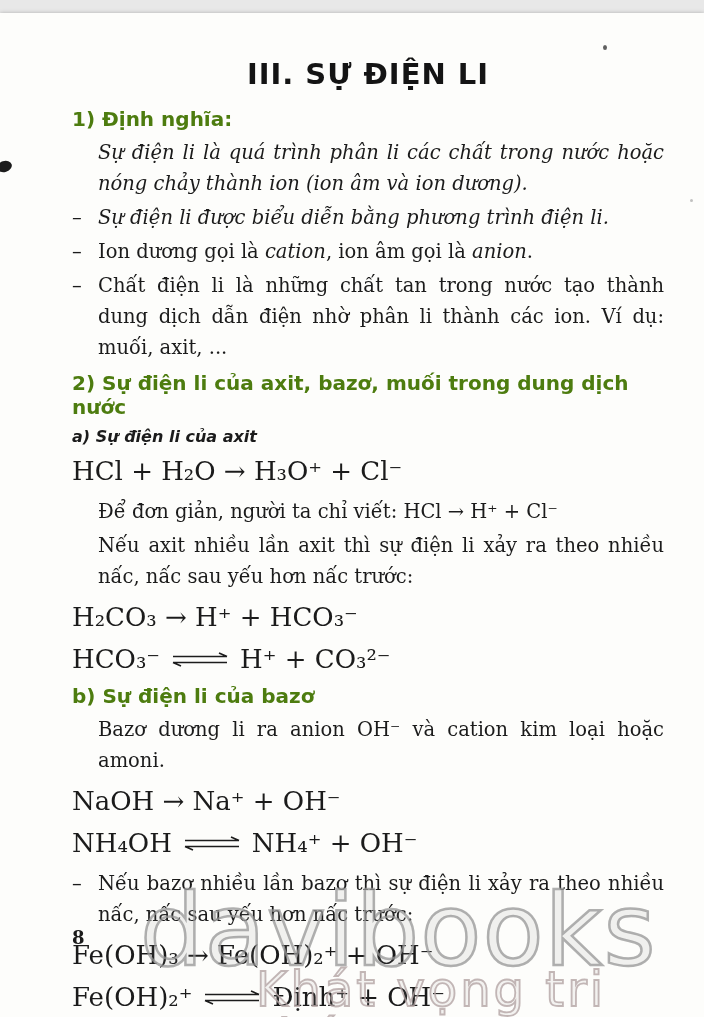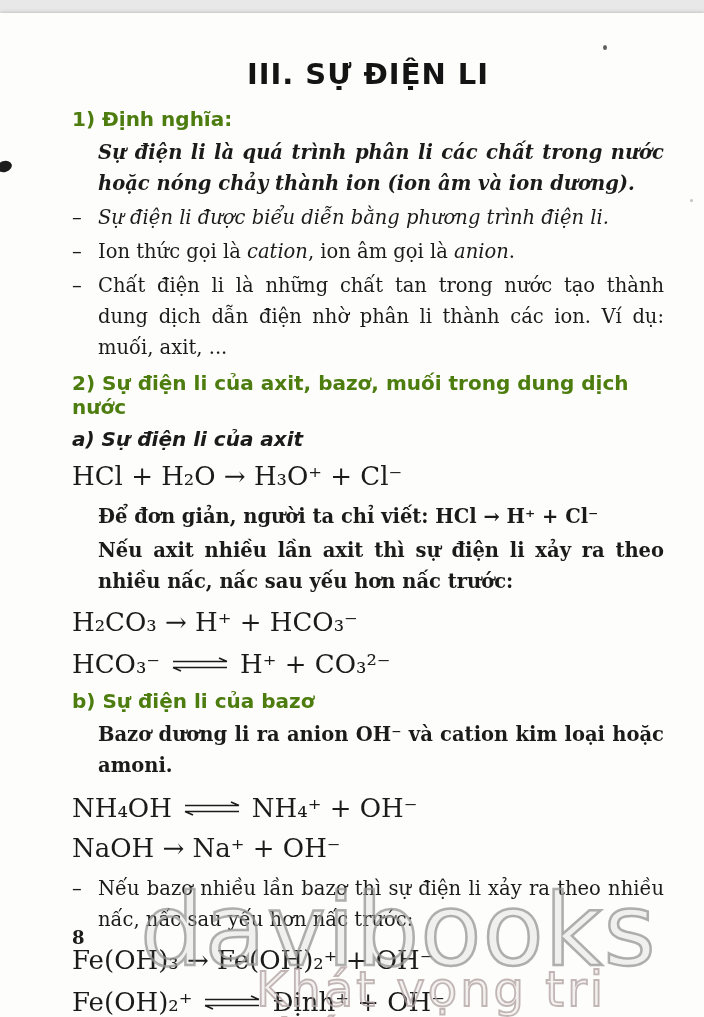--- a/index.html
+++ b/index.html
@@ -18,23 +18,23 @@
     font-family:"DejaVu Sans","Liberation Sans",sans-serif;
     font-weight:bold;font-size:29px;letter-spacing:1px;
     text-align:center;margin:0 0 16px 0;color:#141414;
   }
   .hs{
     font-family:"DejaVu Sans","Liberation Sans",sans-serif;
     font-weight:bold;font-size:20px;margin:8px 0 6px 0;color:#4d7c0f;
   }
   .hit{
     font-family:"DejaVu Sans","Liberation Sans",sans-serif;
-    font-weight:bold;font-style:italic;font-size:20px;margin:8px 0 6px 0;
+    font-weight:bold;font-style:italic;font-size:16px;margin:8px 0 6px 0;
   }
-  p{font-size:19.5px;line-height:31px;margin:3px 0;text-align:justify;font-weight:bold;}
+  p{font-size:19.5px;line-height:31px;margin:3px 0;text-align:justify;}
   .ind{margin-left:26px;}
   .it{font-style:italic;}
   .bullet{
     position:relative;padding-left:26px;
     font-size:19.5px;line-height:31px;margin:3px 0;text-align:justify;
   }
   .bullet .dash{position:absolute;left:0;top:0;}
   .eq{
     font-size:26px;margin:10px 0;
     white-space:nowrap;
@@ -85,21 +85,21 @@
 
     <p class="it ind">Sự điện li là quá trình phân li các chất trong nước hoặc nóng chảy thành ion (ion âm và ion dương).</p>
 
     <div class="bullet it">
       <span class="dash">–</span>
       <span>Sự điện li được biểu diễn bằng phương trình điện li.</span>
     </div>
 
     <div class="bullet">
       <span class="dash">–</span>
-      <span>Ion thức gọi là </span><span class="it">cation</span><span>, ion âm gọi là </span><span class="it">anion</span><span>.</span>
+      <span>Ion dương gọi là </span><span class="it">cation</span><span>, ion âm gọi là </span><span class="it">anion</span><span>.</span>
     </div>
 
     <div class="bullet">
       <span class="dash">–</span>
       <span>Chất điện li là những chất tan trong nước tạo thành dung dịch dẫn điện nhờ phân li thành các ion. Ví dụ: muối, axit, ...</span>
     </div>
 
     <h2 class="hs">2) Sự điện li của axit, bazơ, muối trong dung dịch nước</h2>
 
     <h3 class="hit">a) Sự điện li của axit</h3>
@@ -117,28 +117,28 @@
       <span class="part">HCO₃⁻</span><svg class="harp" width="60" height="15" viewBox="0 0 60 15">
           <path d="M3 4.5 H57 M49 1 L57 4.5" fill="none" stroke="#1c1c1c" stroke-width="1.6"></path>
           <path d="M57 10.5 H3 M11 14 L3 10.5" fill="none" stroke="#1c1c1c" stroke-width="1.6"></path>
         </svg><span class="part">H⁺ + CO₃²⁻</span>
     </div>
 
     <h3 class="hs">b) Sự điện li của bazơ</h3>
 
     <p class="ind">Bazơ dương li ra anion OH⁻ và cation kim loại hoặc amoni.</p>
 
+    <div class="eq">NaOH → Na⁺ + OH⁻</div>
+
     <div class="eq">
       <span class="part">NH₄OH</span><svg class="harp" width="60" height="15" viewBox="0 0 60 15">
           <path d="M3 4.5 H57 M49 1 L57 4.5" fill="none" stroke="#1c1c1c" stroke-width="1.6"></path>
           <path d="M57 10.5 H3 M11 14 L3 10.5" fill="none" stroke="#1c1c1c" stroke-width="1.6"></path>
         </svg><span class="part">NH₄⁺ + OH⁻</span>
     </div>
-
-    <div class="eq">NaOH → Na⁺ + OH⁻</div>
 
     <div class="bullet">
       <span class="dash">–</span>
       <span>Nếu bazơ nhiều lần bazơ thì sự điện li xảy ra theo nhiều nấc, nấc sau yếu hơn nấc trước:</span>
     </div>
 
     <div class="eq">Fe(OH)₃ → Fe(OH)₂⁺ + OH⁻</div>
 
     <div class="eq">
       <span class="part">Fe(OH)₂⁺</span><svg class="harp" width="60" height="15" viewBox="0 0 60 15">

